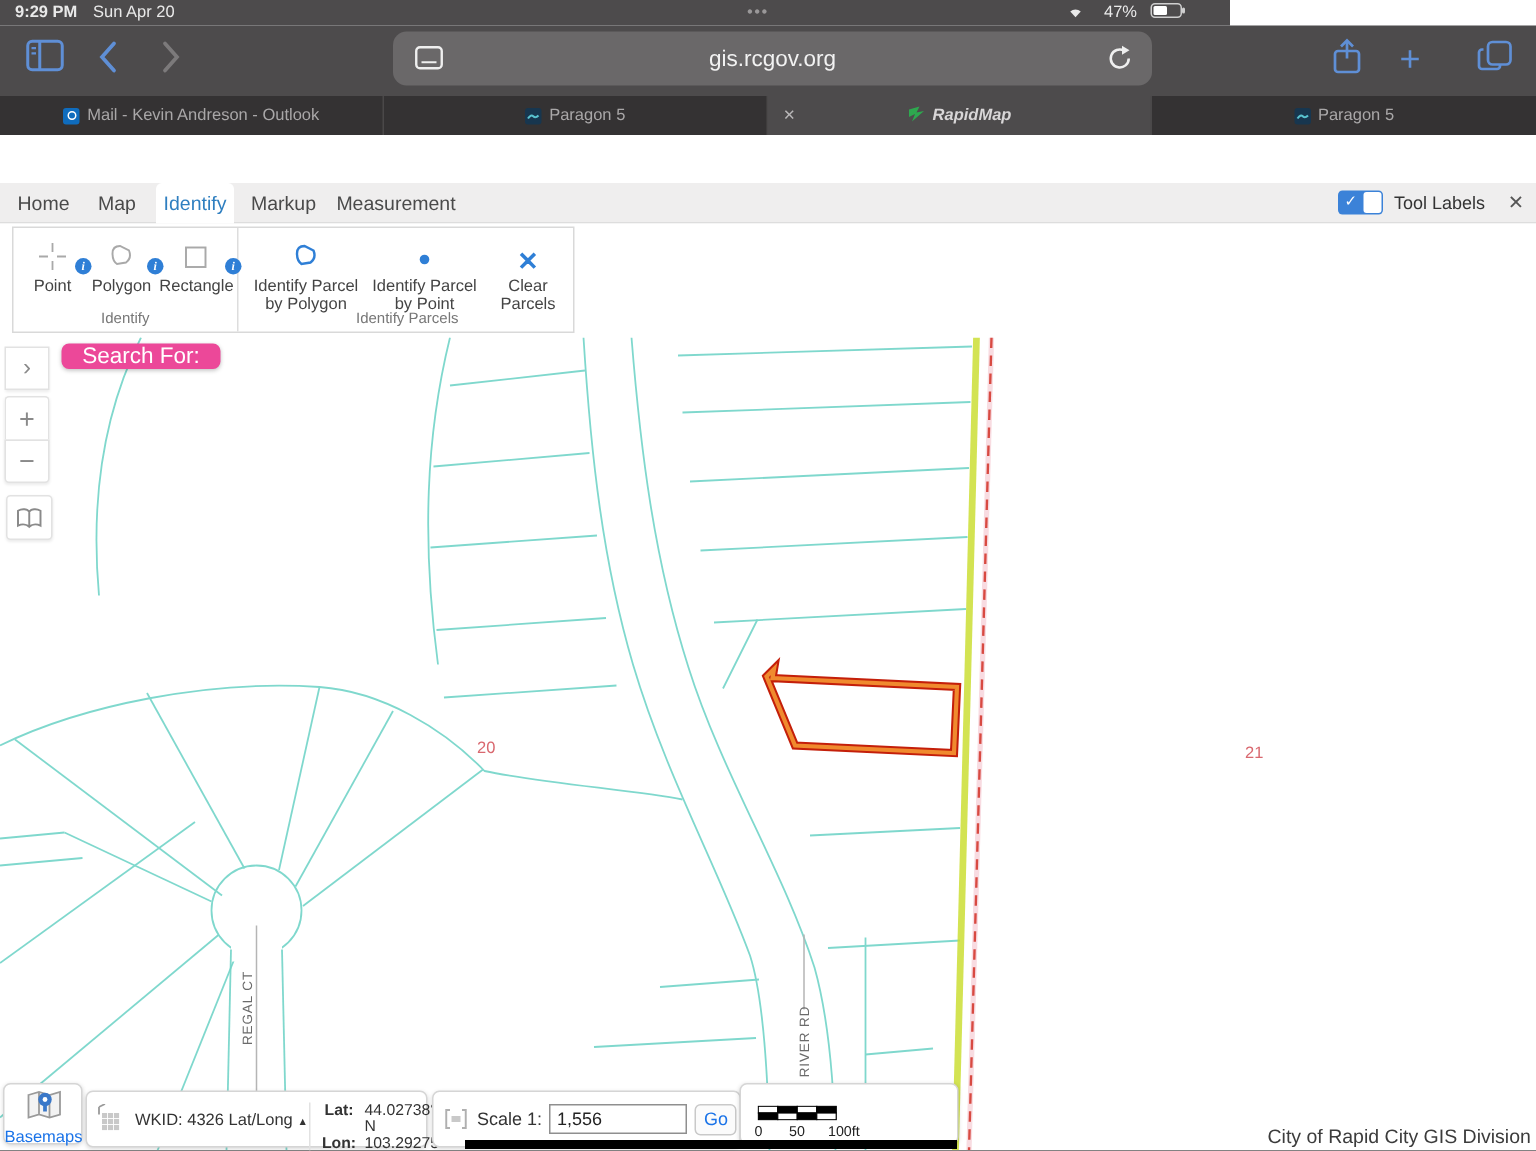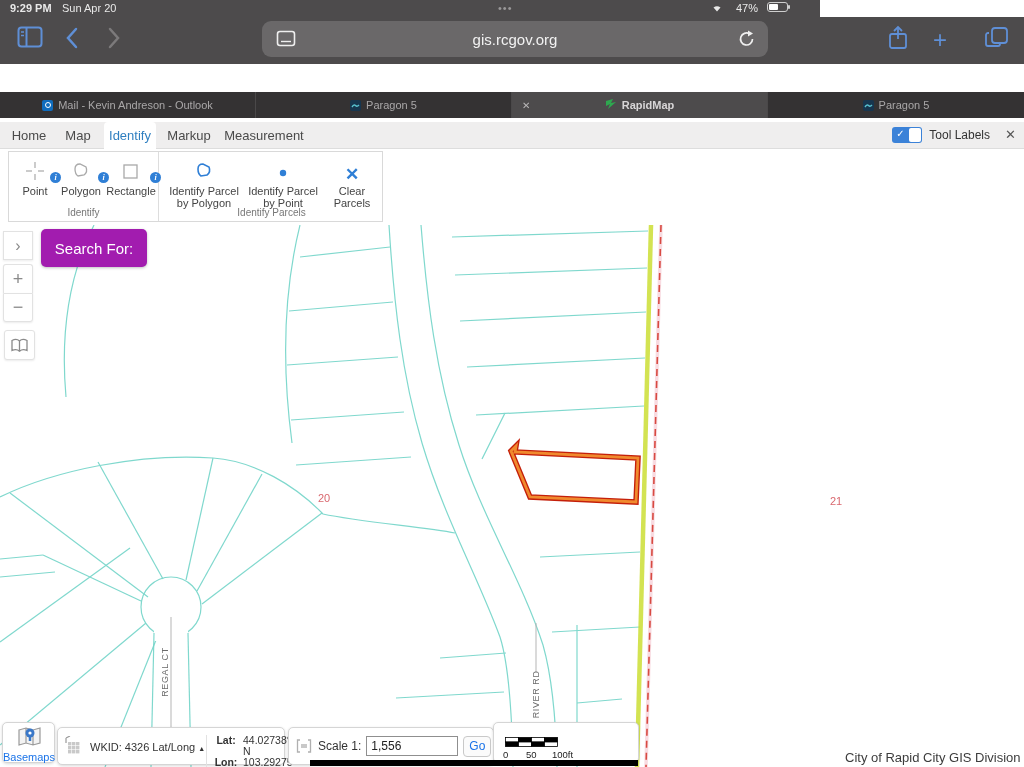--- a/index.html
+++ b/index.html
@@ -4,21 +4,21 @@
 <style>
   html,body{margin:0;padding:0;background:#222;}
   *{box-sizing:border-box;font-family:"Liberation Sans",sans-serif;}
   #screen{position:relative;width:1024px;height:767px;background:#fff;overflow:hidden;}
   .abs{position:absolute;}
 
   
   #statusbar{left:0;top:0;width:820px;height:17px;background:#4d4b4c;color:#e9e9e9;font-size:11px;}
   #statusbar .t{position:absolute;top:2px;}
   #toolbar{left:0;top:17px;width:1024px;height:47px;background:#4d4b4c;}
-  #tabbar{left:0;top:64px;width:1024px;height:26px;background:#343233;display:flex;margin-top:28px;}
+  #tabbar{left:0;top:64px;width:1024px;height:26px;background:#343233;display:flex;}
   .tab{flex:0 0 256px;display:flex;align-items:center;justify-content:center;gap:5px;
        color:#a9a7a8;font-size:11px;border-right:1px solid #4a4849;position:relative;overflow:hidden;white-space:nowrap;}
   .tab.active{background:#4d4b4c;color:#d8d6d7;}
   .urlbar{position:absolute;left:262px;top:4px;width:506px;height:36px;background:#6a6869;border-radius:9px;
           color:#f2f2f2;font-size:15px;display:flex;align-items:center;justify-content:center;}
   .blue{color:#5f8fd6;}
   .battery{display:inline-block;width:21px;height:10px;border:1px solid #cfcfcf;border-radius:3px;position:relative;vertical-align:-1px;}
   .battery i{position:absolute;left:1px;top:1px;bottom:1px;width:47%;background:#fff;border-radius:1px;}
   .battery:after{content:"";position:absolute;right:-3px;top:2px;width:2px;height:4px;background:#cfcfcf;border-radius:1px;}
 
@@ -48,21 +48,21 @@
   .tgroup{position:absolute;top:0;height:100%;}
   .tgroup .glabel{position:absolute;bottom:3px;width:100%;text-align:center;font-size:10px;color:#777;}
   .tbtn{position:absolute;top:7px;text-align:center;font-size:11px;color:#444;line-height:12px;}
   .tbtn .ic{height:22px;display:flex;align-items:flex-end;justify-content:center;margin-bottom:4px;position:relative;}
   .infobadge{position:absolute;width:11px;height:11px;border-radius:50%;background:#2f7fd6;color:#fff;font-size:8px;
              font-style:italic;font-weight:bold;display:flex;align-items:center;justify-content:center;right:-4px;bottom:-2px;font-family:"Liberation Serif",serif;}
   .clearx{color:#2f7fd6;font-weight:bold;font-size:17px;}
 
   
   .mapbtn{background:#fff;border:1px solid #e2e2e2;color:#8a8a8a;display:flex;align-items:center;justify-content:center;box-shadow:0 1px 2px rgba(0,0,0,.08);}
-  #searchfor{left:41px;top:229px;width:106px;height:38px;background:#a21caf;color:#fff;font-size:15px;border-radius:5px;
+  #searchfor{left:41px;top:229px;width:106px;height:17px;background:#ec4899;color:#fff;font-size:15px;border-radius:5px;
              display:flex;align-items:center;justify-content:center;box-shadow:0 1px 3px rgba(0,0,0,.25);}
 
   
   .panel{background:#fff;border:1px solid #d5d5d5;border-radius:5px;box-shadow:0 1px 3px rgba(0,0,0,.15);}
   #coordpanel{left:57px;top:727px;width:228px;height:38px;font-size:11px;color:#333;}
   #scalepanel{left:288px;top:727px;width:206px;height:38px;font-size:12px;color:#333;display:flex;align-items:center;}
   #scalepanel input{width:92px;height:20px;border:1px solid #8f8f8f;font-size:12px;padding:1px 4px;color:#222;}
   #gobtn{width:28px;height:21px;border:1px solid #c9c9c9;border-radius:4px;background:#fbfbfb;color:#1a73e8;font-size:12px;
          display:flex;align-items:center;justify-content:center;margin-left:5px;}
   #sbarpanel{left:493px;top:722px;width:146px;height:41px;}
@@ -156,21 +156,21 @@
       <span style="width:11px;height:11px;background:#17364f;border-radius:2px;position:relative;display:inline-block;"><svg width="11" height="11" viewBox="0 0 11 11">
             <path d="M2 7 Q4 4 5.5 5.5 T9 5" fill="none" stroke="#59c2cf" stroke-width="1.4"></path>
           </svg></span>
       <span>Paragon 5</span>
     </div>
     <div class="tab active">
       <span class="abs" style="left:10px;color:#b9b7b8;font-size:10px;">✕</span>
       <span><svg width="12" height="12" viewBox="0 0 12 12">
             <polygon points="1,3 8,1 6,5 11,4 3,11 5,6 1,8" fill="#2ea84f"></polygon>
           </svg></span>
-      <span style="font-weight:bold;">RapidMap</span>
+      <span style="font-weight:bold;font-style:italic;">RapidMap</span>
     </div>
     <div class="tab" style="border-right:none;">
       <span style="width:11px;height:11px;background:#17364f;border-radius:2px;position:relative;display:inline-block;"><svg width="11" height="11" viewBox="0 0 11 11">
             <path d="M2 7 Q4 4 5.5 5.5 T9 5" fill="none" stroke="#59c2cf" stroke-width="1.4"></path>
           </svg></span>
       <span>Paragon 5</span>
     </div>
   </div>
 
 

